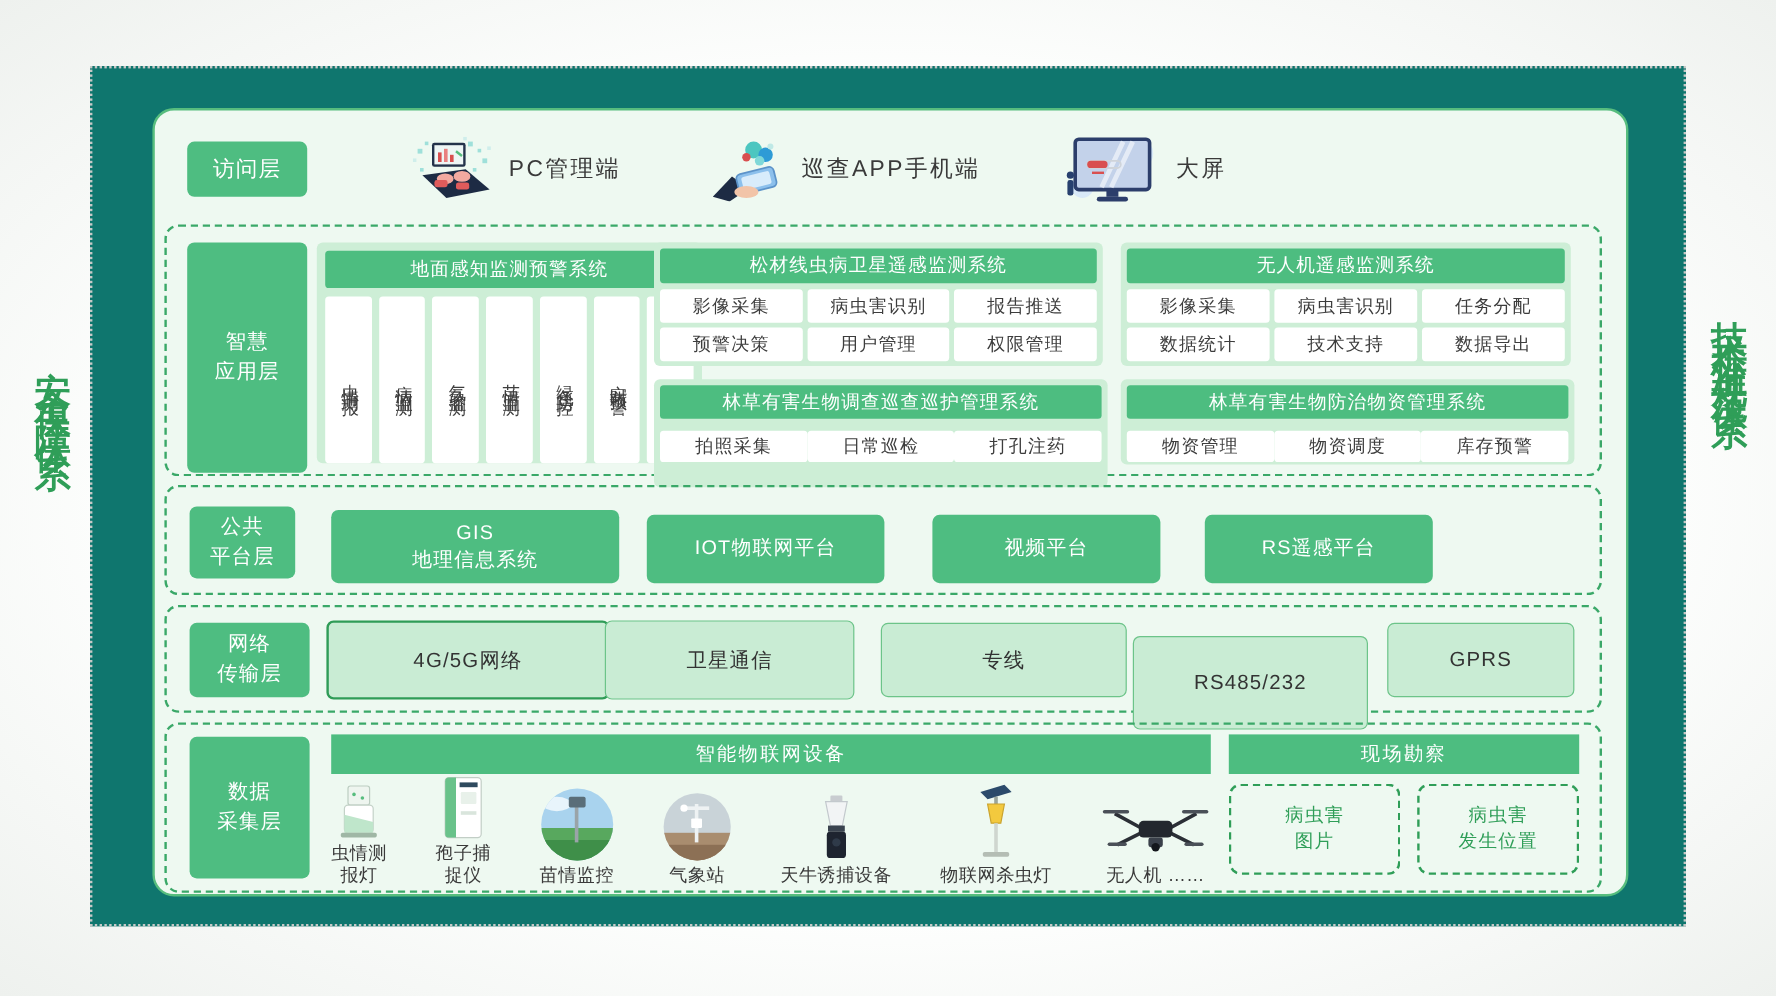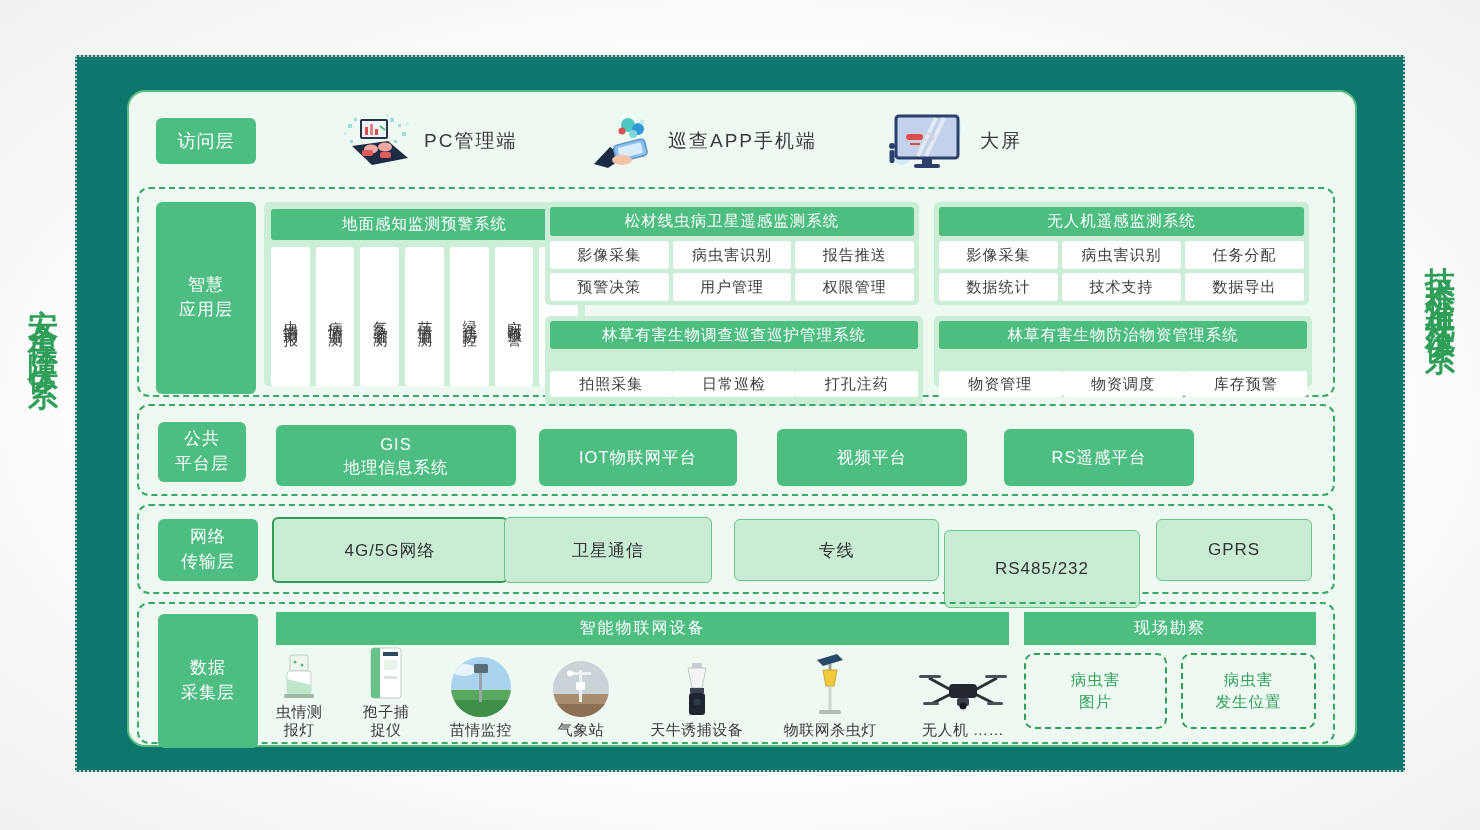--- a/index.html
+++ b/index.html
@@ -79,21 +79,21 @@
   .satellite-panel .sys-header, .drone-panel .sys-header { height:29px; }
   .grid-3x2 { display:grid; grid-template-columns:repeat(3,1fr); gap:4px; margin-top:5px; }
   .white-box {
     background:#fff; border-radius:3px; height:28px;
     display:flex; align-items:center; justify-content:center;
     font-size:15px; color:#3d3d3d; letter-spacing:1px;
   }
   .patrol-panel   { left:406px; top:127px; width:378px; height:90px; }
   .material-panel { left:795px; top:127px; width:378px; height:71px; }
   .patrol-panel .sys-header, .material-panel .sys-header { height:28px; }
-  .row-3 { display:grid; grid-template-columns:repeat(3,1fr); gap:0; margin-top:22px; }
+  .row-3 { display:grid; grid-template-columns:repeat(3,1fr); gap:0; margin-top:10px; }
   .row-3 .white-box { height:26px; }
 
   
   .platform-label { left:19px; top:16px; width:88px; height:60px; }
   .plat-box {
     position:absolute; background:#4ebd81; color:#fff; border-radius:6px;
     display:flex; align-items:center; justify-content:center; text-align:center;
     font-size:16.5px; letter-spacing:1px; line-height:1.35;
   }
   .plat-gis { left:137px; top:19px; width:240px; height:61px; }
@@ -108,21 +108,21 @@
     display:flex; align-items:center; justify-content:center;
     font-size:17px; color:#333; letter-spacing:1px;
   }
   .net-4g    { left:133px; top:11px; width:236px; height:66px; border:2px solid #2f9c57; }
   .net-sat   { left:365px; top:11px; width:208px; height:66px; }
   .net-line  { left:595px; top:13px; width:205px; height:62px; }
   .net-rs485 { left:805px; top:24px; width:196px; height:78px; }
   .net-gprs  { left:1017px; top:13px; width:156px; height:62px; }
 
   
-  .data-label { left:19px; top:10px; width:100px; height:134px; }
+  .data-label { left:19px; top:10px; width:100px; height:118px; }
   .data-header {
     position:absolute; background:#4dbd80; color:#fff; border-radius:0;
     display:flex; align-items:center; justify-content:center;
     font-size:16px; letter-spacing:2px; height:33px;text-align:center;
   }
   .iot-header    { left:137px; top:8px; width:733px; }
   .survey-header { left:885px; top:8px; width:292px; }
   .devices-row {
     position:absolute; left:137px; top:44px; width:733px; height:92px;
     display:flex; justify-content:space-between; align-items:flex-end;

